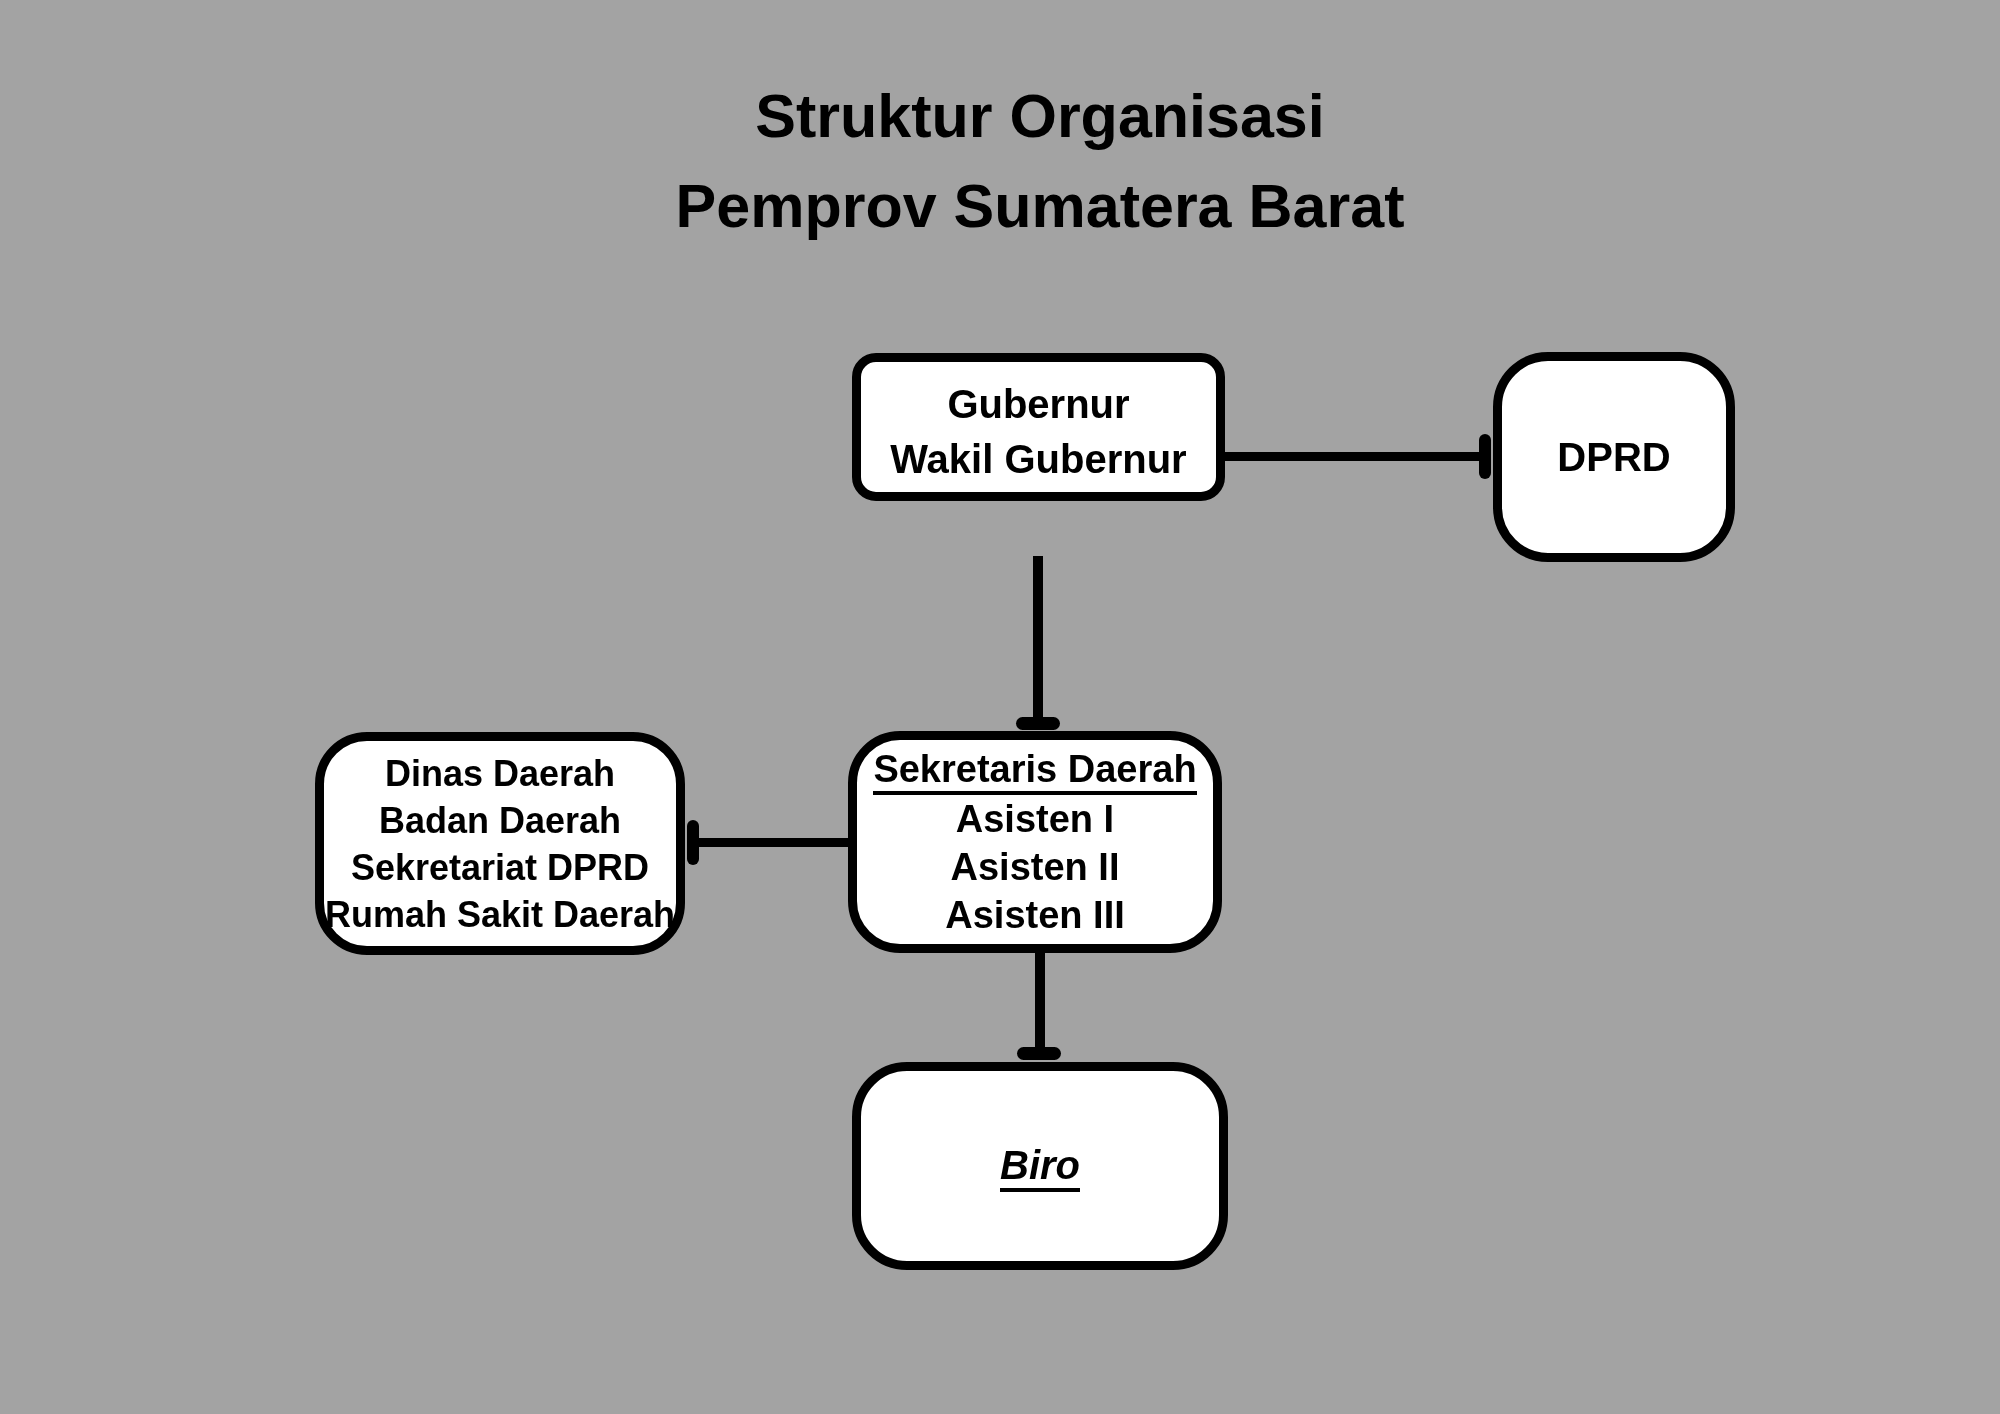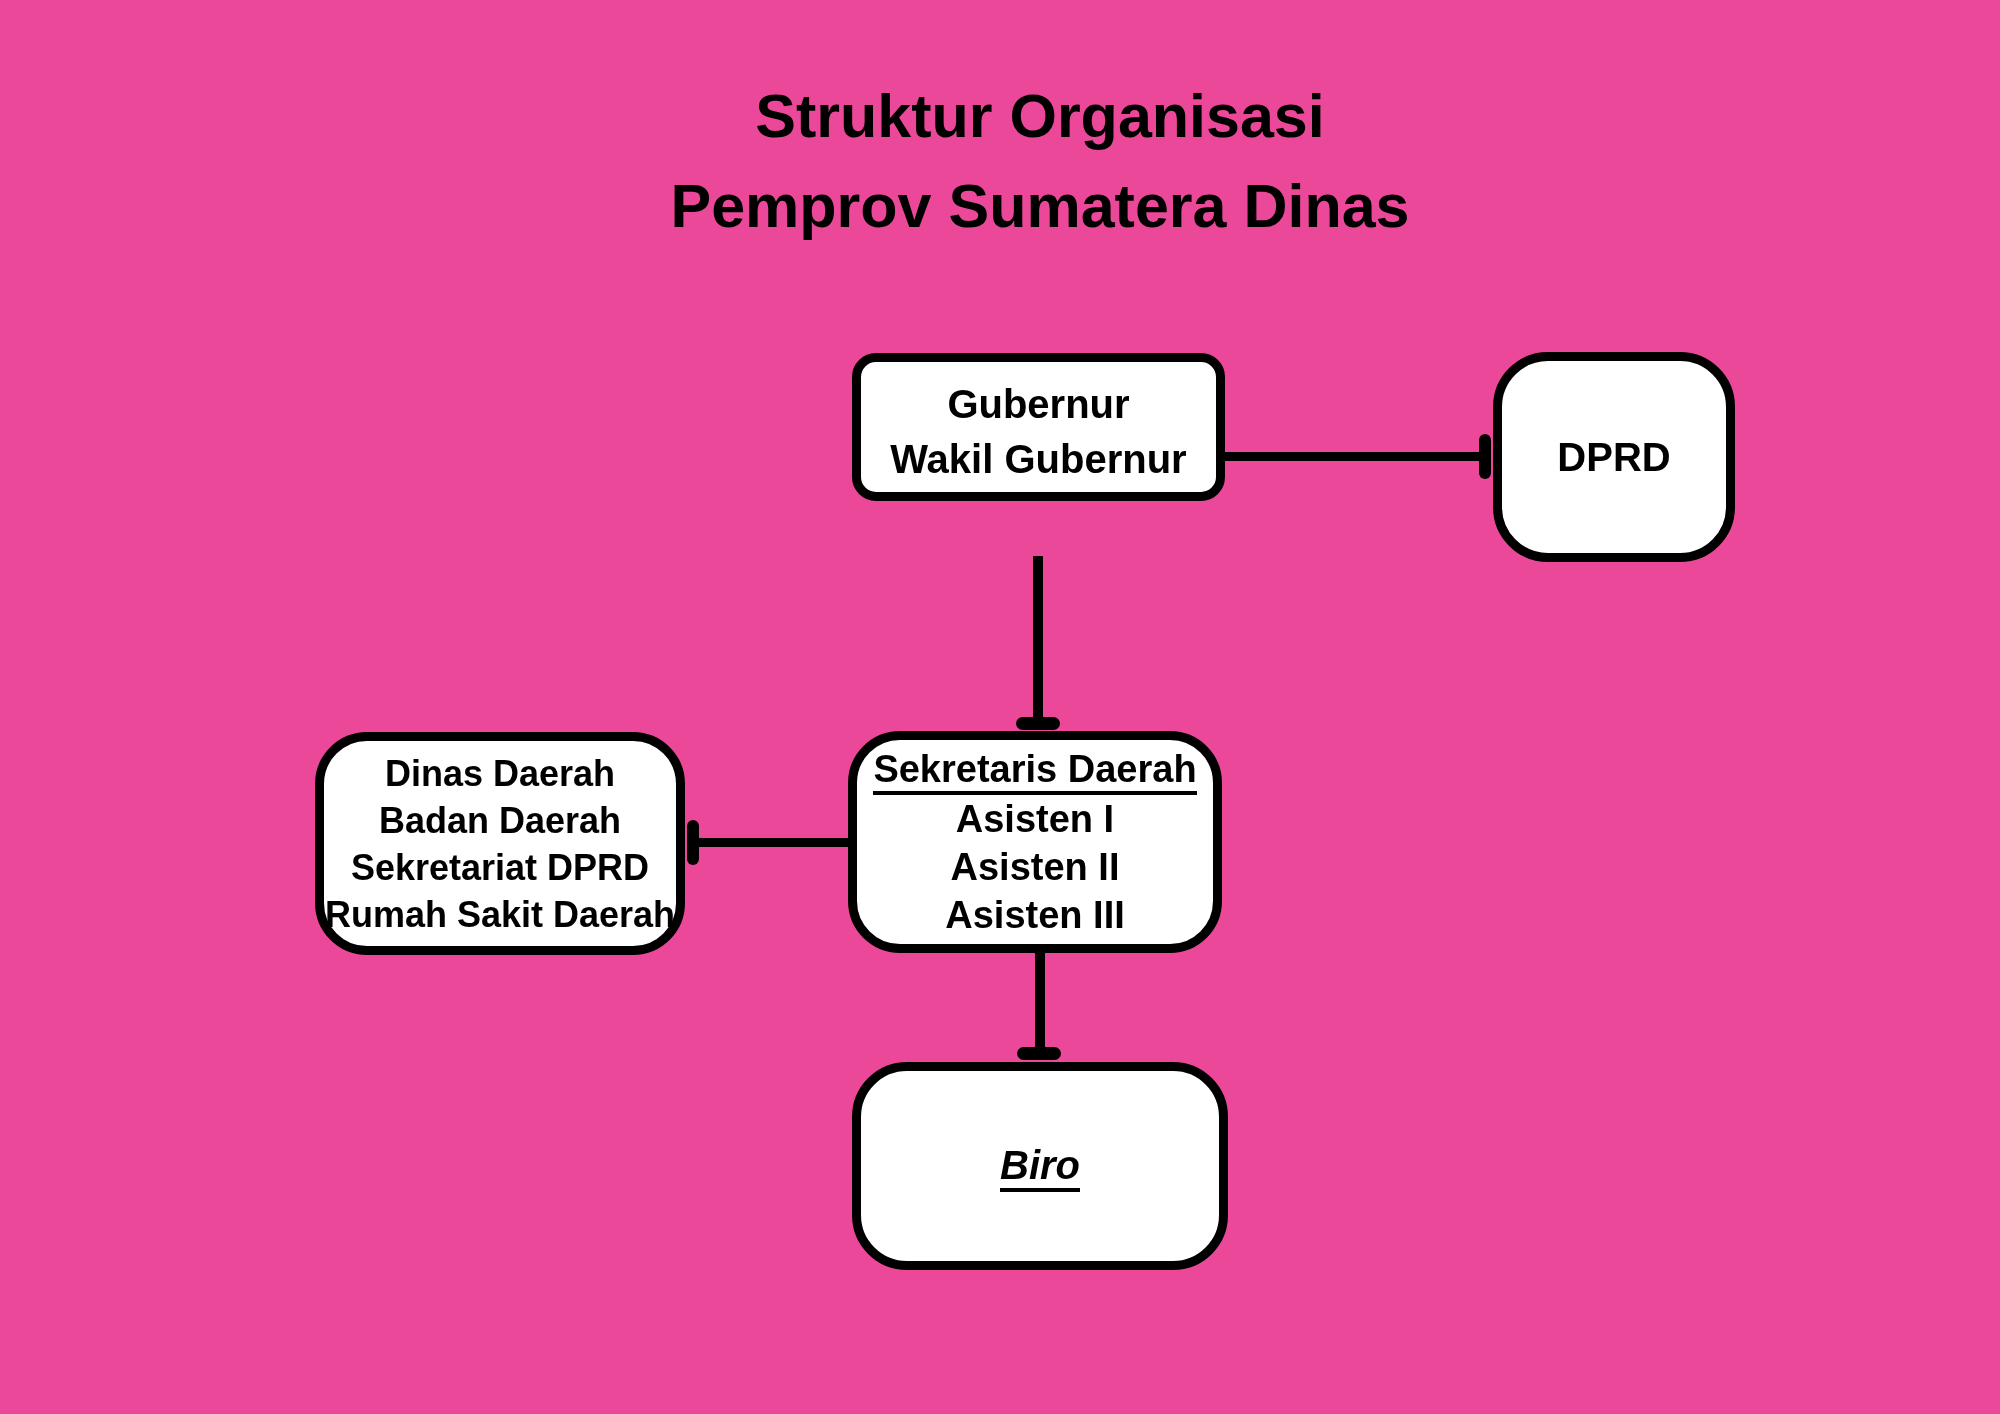--- a/index.html
+++ b/index.html
@@ -1,20 +1,20 @@
 <!DOCTYPE html>
 <html><head>
 <meta charset="utf-8">
 <style>
   html, body { margin: 0; padding: 0; background: #ffffff; }
   .canvas {
     position: relative;
     width: 2000px;
     height: 1414px;
-    background: #ec4899;
+    background: #a3a3a3;
     font-family: "Liberation Sans", sans-serif;
     color: #000000;
     overflow: hidden;
   }
 
   
   .title {
     position: absolute;
     left: 340px;
     top: 71px;
@@ -84,21 +84,21 @@
   #edge-sek-biro      { left: 1035px; top: 950px; width: 10px; height: 100px; }
   #cap-sek-biro       { left: 1017px; top: 1047px; width: 44px; height: 13px; border-radius: 7px; }
 </style>
 </head>
 <body>
 
 <div class="canvas">
 
   <div class="title">
     <div>Struktur Organisasi</div>
-    <div>Pemprov Sumatera Dinas</div>
+    <div>Pemprov Sumatera Barat</div>
   </div>
 
   <div class="edge" id="edge-gub-dprd"></div>
   <div class="edge-cap" id="cap-gub-dprd"></div>
 
   <div class="edge" id="edge-gub-sek"></div>
   <div class="edge-cap" id="cap-gub-sek"></div>
 
   <div class="edge" id="edge-sek-perangkat"></div>
   <div class="edge-cap" id="cap-sek-perangkat"></div>

